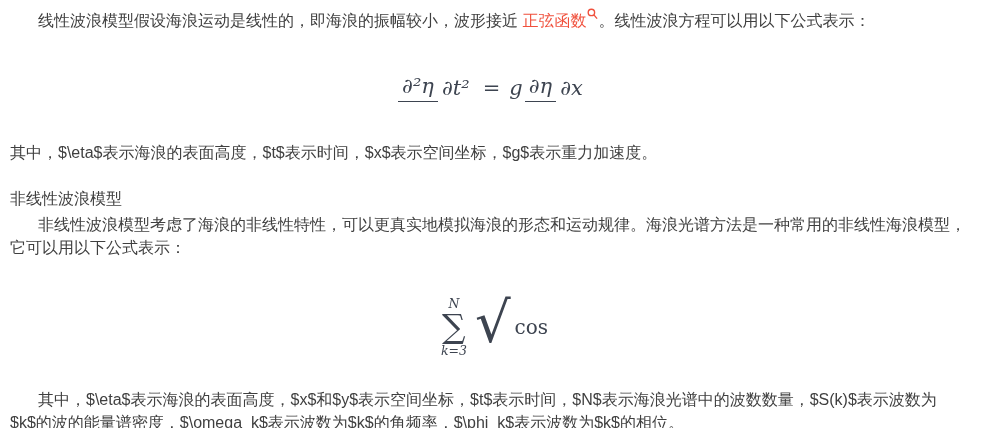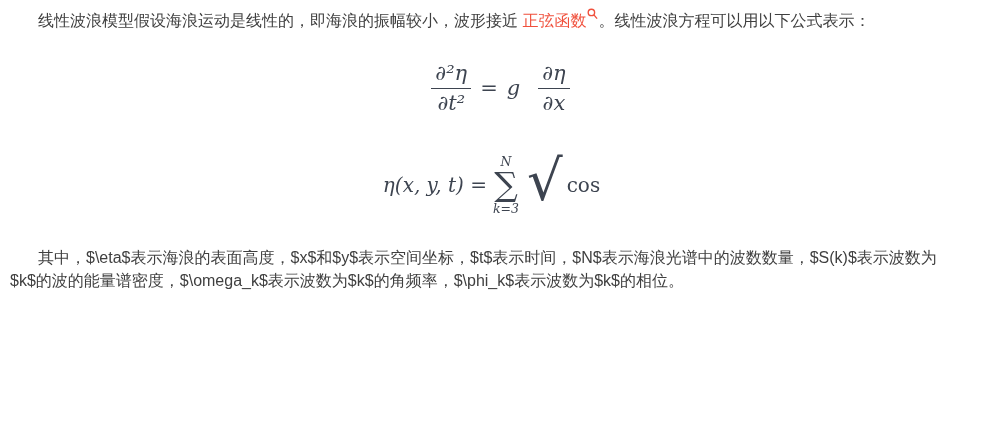--- a/index.html
+++ b/index.html
@@ -52,25 +52,24 @@
     height: 58px;
     font-size: 21px;
   }
   .formula-2 {
     margin-top: 33px;
     height: 70px;
     font-size: 20px;
   }
   .frac {
     display: inline-flex;
-    flex-direction: column;
+    flex-direction: row;
     align-items: stretch;
     text-align: center;
     line-height: 1.15;
-    margin-left: 16px;
   }
   .frac .num {
     border-bottom: 1.6px solid currentColor;
     padding: 0 4px 2px 4px;
   }
   .frac .den { padding: 2px 4px 0 4px; }
 
   .op  { margin: 0 9px; }
   .coef { margin-right: 2px; }
 
@@ -127,25 +126,27 @@
       <span class="den">∂t²</span>
     </span>
     <span class="op">=</span>
     <span class="coef">g</span>
     <span class="frac">
       <span class="num">∂η</span>
       <span class="den">∂x</span>
     </span>
   </div>
 
+  <p class="para mt-p2">其中，$\eta$表示海浪的表面高度，$t$表示时间，$x$表示空间坐标，$g$表示重力加速度。</p>
 
+  <p class="para section-header">非线性波浪模型</p>
 
+  <p class="para indent mt-p3">非线性波浪模型考虑了海浪的非线性特性，可以更真实地模拟海浪的形态和运动规律。海浪光谱方法是一种常用的非线性海浪模型，它可以用以下公式表示：</p>
 
   <div class="formula formula-2">
-    <span>η(x, y, t) =</span>
     <span class="sum">
       <span class="limit">N</span>
       <span class="sigma">∑</span>
       <span class="limit">k=3</span>
     </span>
     <span class="sqrt">
       <span class="radical">√</span>
     </span>
     <span class="fn">cos</span>
   </div>

